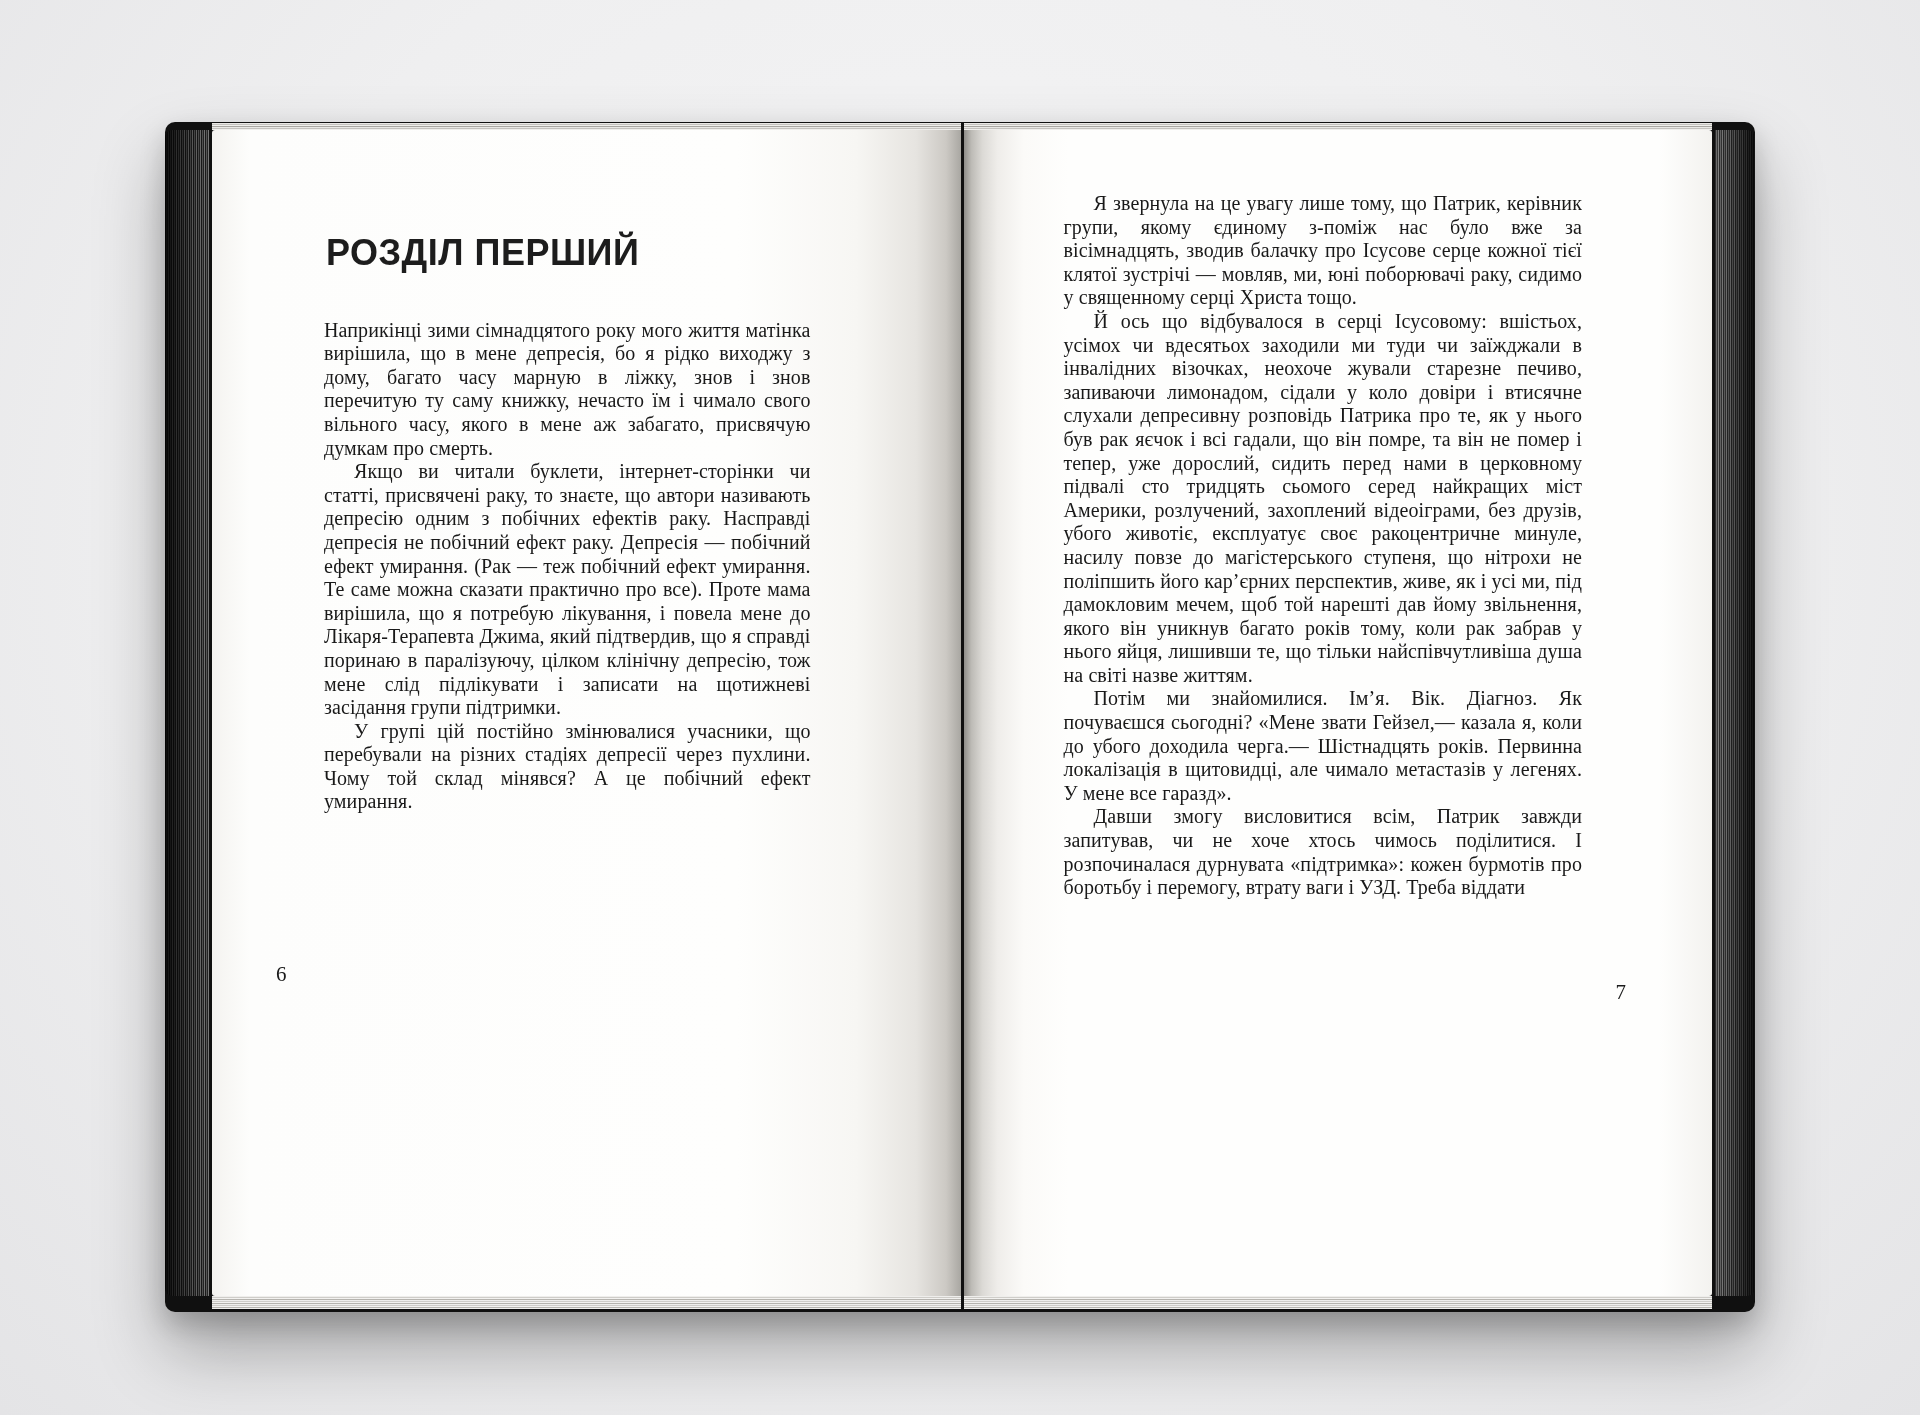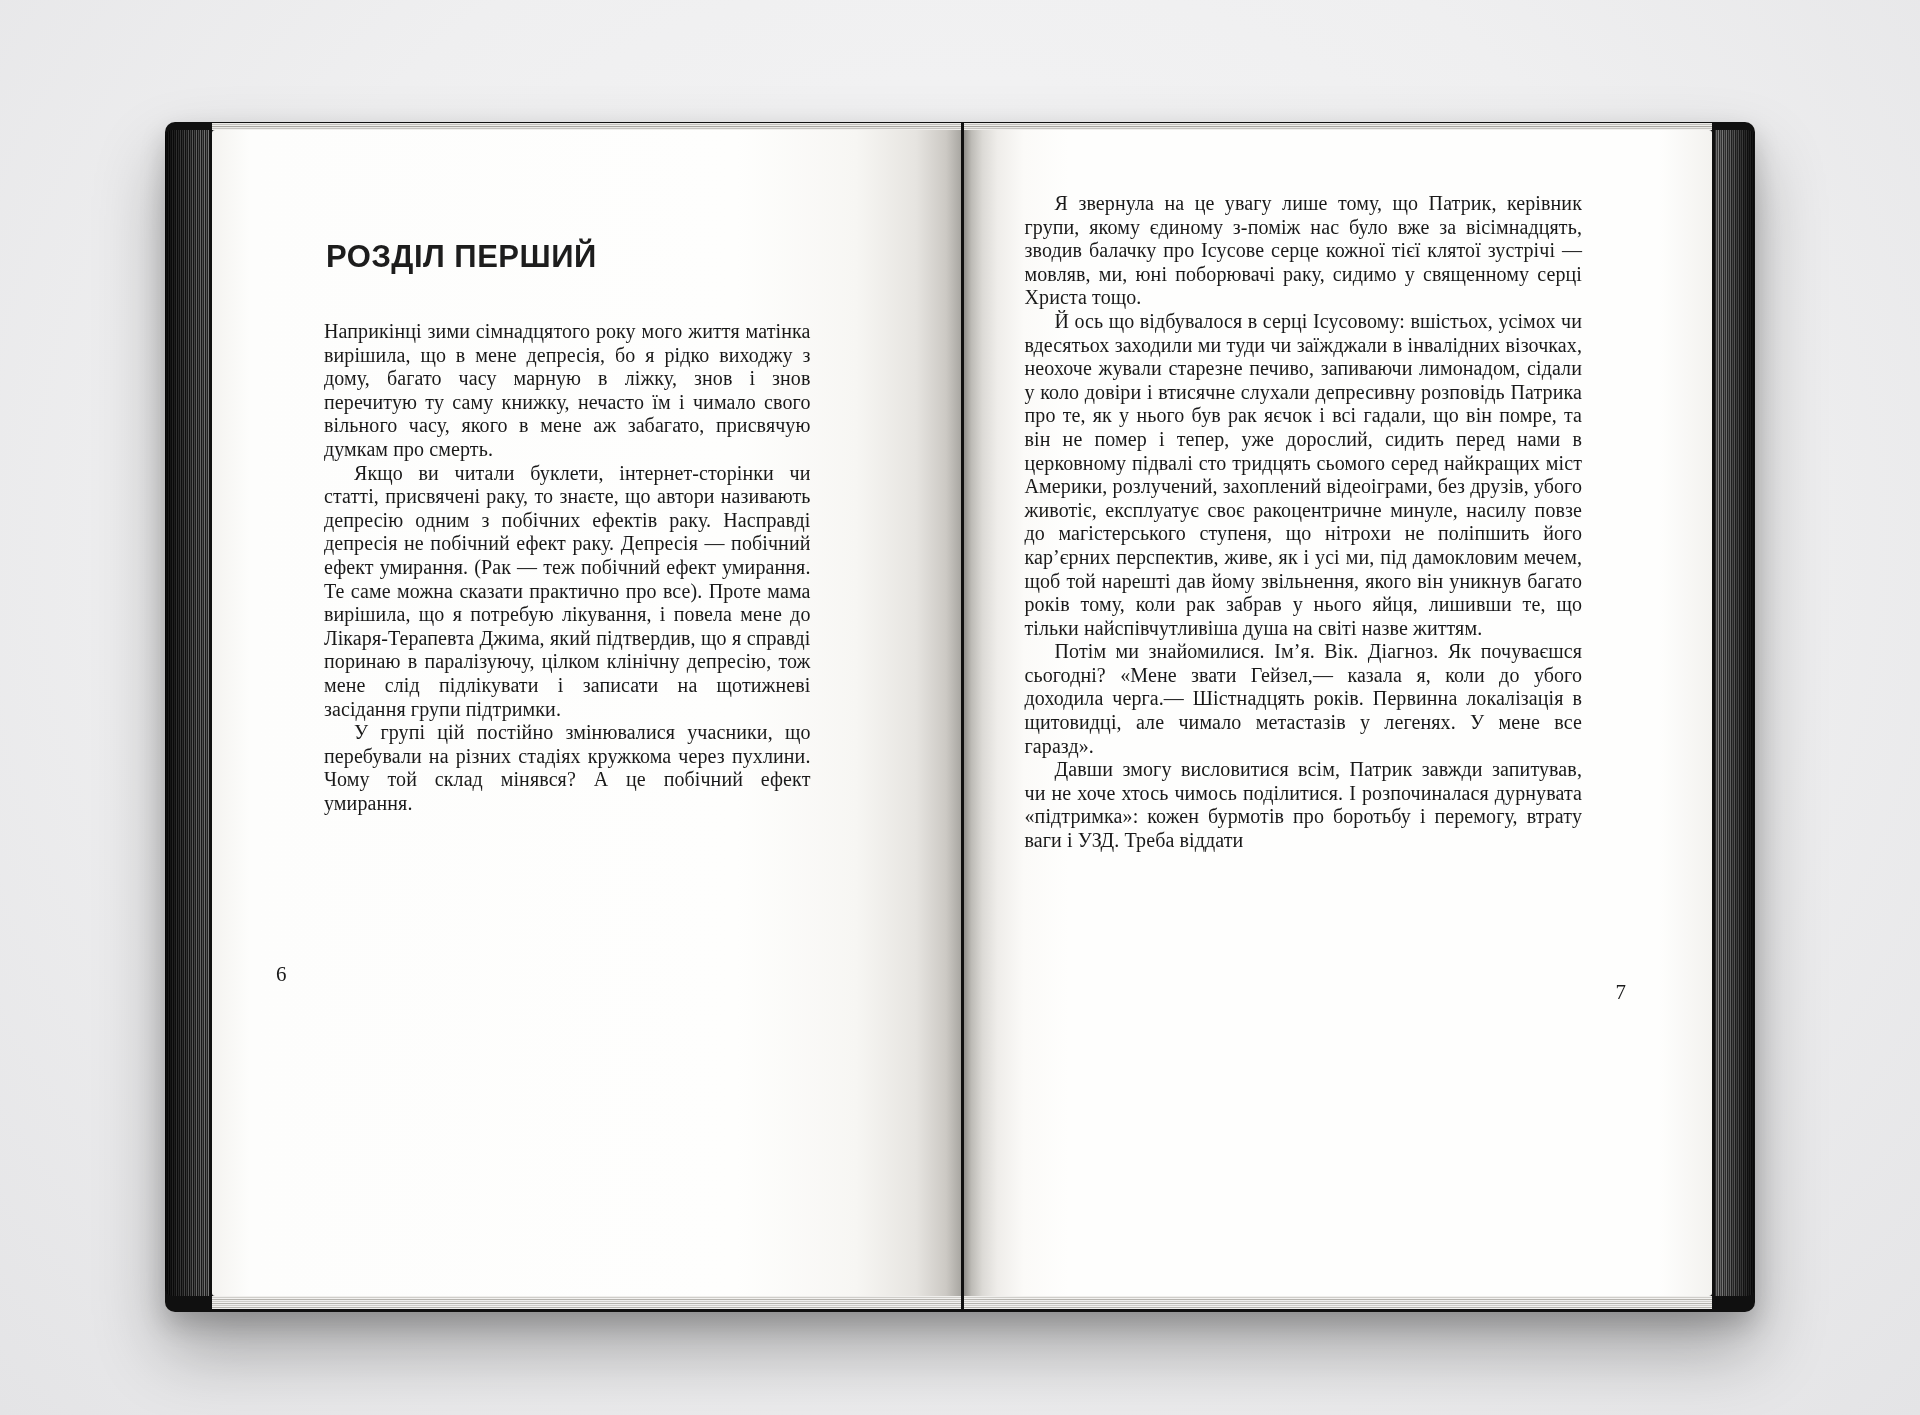--- a/index.html
+++ b/index.html
@@ -75,27 +75,27 @@
       #8f8d89 0%, #bdbbb6 1%, #dcdad6 2.5%, #efedea 4.5%,
       #fbfaf8 8%, #fefefd 14%, #fefefd 93%, #f3f2ef 100%);
   }
 
   .content {
     position: absolute;
     top: 0; left: 0; right: 0;
     box-sizing: border-box;
   }
   .page-left .content  { padding: 102px 150px 0 112px; }
-  .page-right .content { padding: 62px 130px 0 61px; }
+  .page-right .content { padding: 62px 130px 0 100px; }
 
   .chapter {
-    margin: 8px 0 46px 2px;
+    margin: 1px 0 46px 2px;
     font-family: "Liberation Sans", sans-serif;
     font-weight: 700;
-    font-size: 31px;
+    font-size: 36px;
     line-height: 1.1;
     letter-spacing: 0.5px;
     color: #1d1d1d;
   }
 
   .body-text {
     font-family: "Liberation Serif", serif;
     font-size: 20px;
     line-height: 23.6px;
     color: #191919;
@@ -128,21 +128,21 @@
   <div class="book">
 
     <div class="edge edge-left"></div>
 
     <div class="page page-left">
       <div class="content">
         <h1 class="chapter">РОЗДІЛ ПЕРШИЙ</h1>
         <div class="body-text">
             <p>Наприкінці зими сімнадцятого року мого життя матінка вирішила, що в мене депресія, бо я рідко виходжу з дому, багато часу марную в ліжку, знов і знов перечитую ту саму книжку, нечасто їм і чимало свого вільного часу, якого в мене аж забагато, присвячую думкам про смерть.</p>
             <p>Якщо ви читали буклети, інтернет-сторінки чи статті, присвячені раку, то знаєте, що автори називають депресію одним з побічних ефектів раку. Насправді депресія не побічний ефект раку. Депресія — побічний ефект умирання. (Рак — теж побічний ефект умирання. Те саме можна сказати практично про все). Проте мама вирішила, що я потребую лікування, і повела мене до Лікаря-Терапевта Джима, який підтвердив, що я справді поринаю в паралізуючу, цілком клінічну депресію, тож мене слід підлікувати і записати на щотижневі засідання групи підтримки.</p>
-            <p>У групі цій постійно змінювалися учасники, що перебували на різних стадіях кружкома через пухлини. Чому той склад мінявся? А це побічний ефект умирання.</p>
+            <p>У групі цій постійно змінювалися учасники, що перебували на різних стадіях депресії через пухлини. Чому той склад мінявся? А це побічний ефект умирання.</p>
           </div>
       </div>
       <div class="page-number pn-left">6</div>
     </div>
 
     <div class="page page-right">
       <div class="content">
         <div class="body-text">
             <p>Я звернула на це увагу лише тому, що Патрик, керівник групи, якому єдиному з-поміж нас було вже за вісімнадцять, зводив балачку про Ісусове серце кожної тієї клятої зустрічі — мовляв, ми, юні поборювачі раку, сидимо у священному серці Христа тощо.</p>
             <p>Й ось що відбувалося в серці Ісусовому: вшістьох, усімох чи вдесятьох заходили ми туди чи заїжджали в інвалідних візочках, неохоче жували старезне печиво, запиваючи лимонадом, сідали у коло довіри і втисячне слухали депресивну розповідь Патрика про те, як у нього був рак яєчок і всі гадали, що він помре, та він не помер і тепер, уже дорослий, сидить перед нами в церковному підвалі сто тридцять сьомого серед найкращих міст Америки, розлучений, захоплений відеоіграми, без друзів, убого животіє, експлуатує своє ракоцентричне минуле, насилу повзе до магістерського ступеня, що нітрохи не поліпшить його кар’єрних перспектив, живе, як і усі ми, під дамокловим мечем, щоб той нарешті дав йому звільнення, якого він уникнув багато років тому, коли рак забрав у нього яйця, лишивши те, що тільки найспівчутливіша душа на світі назве життям.</p>

